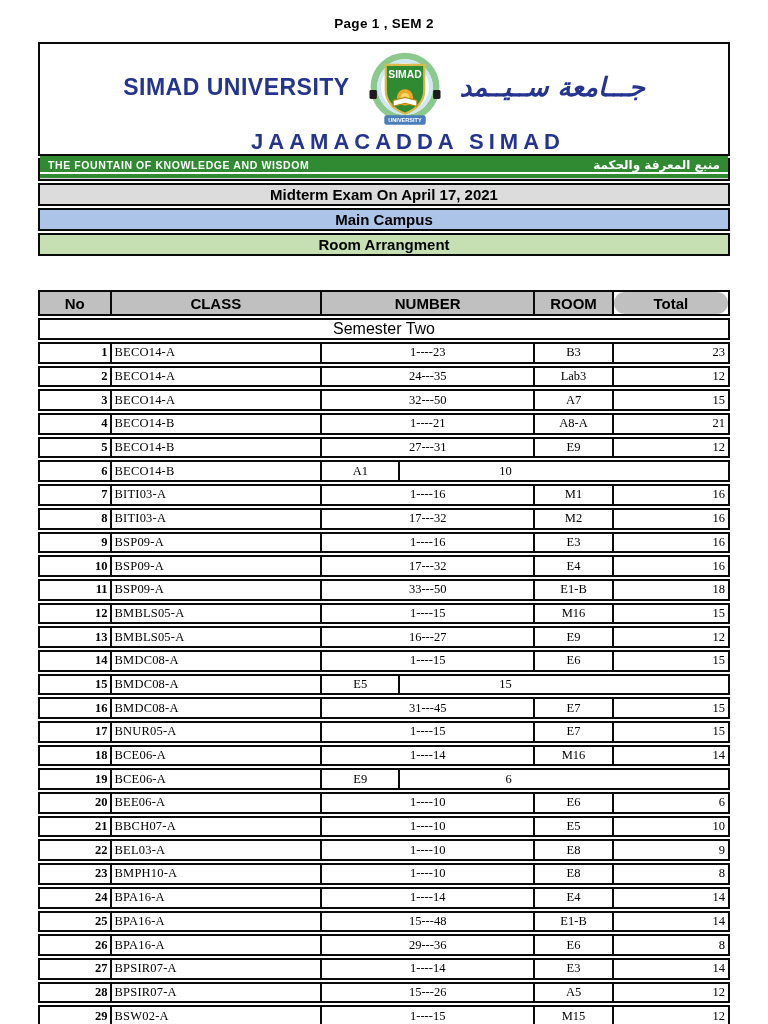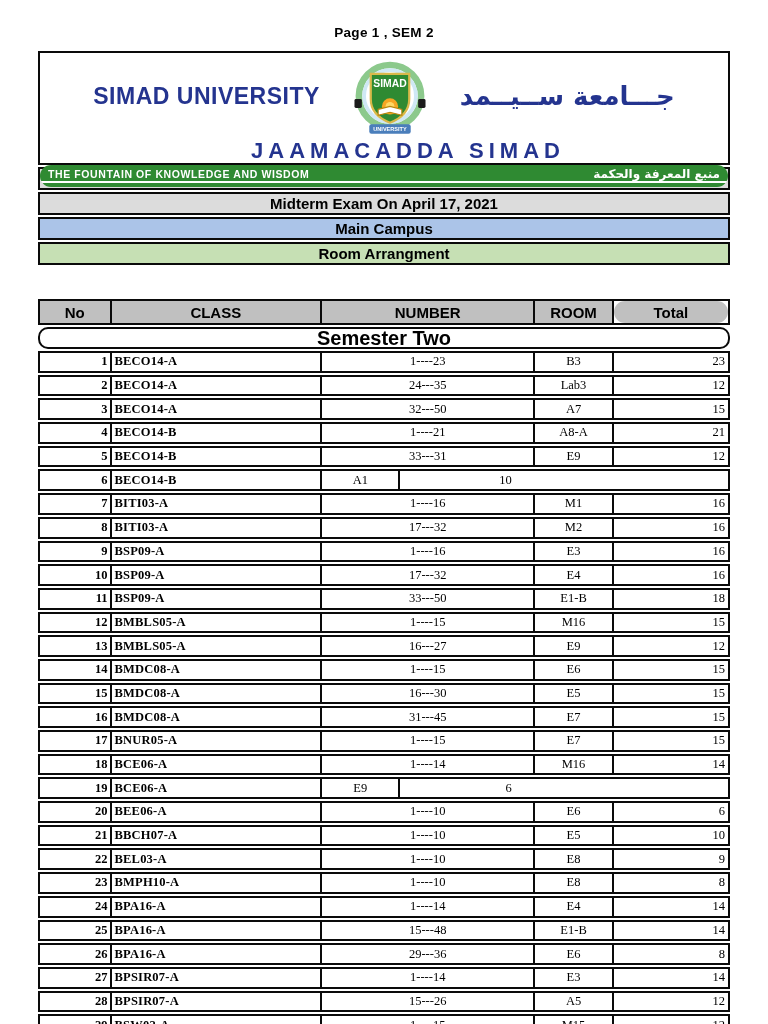--- a/index.html
+++ b/index.html
@@ -9,55 +9,55 @@
     --arrangement-bg:#c6e0b4;
     --header-bg:#c0c0c0;
     --banner-bg:#dcdcdc;
     --line:#0a0a0a;
   }
   *{margin:0;padding:0;box-sizing:border-box;}
   html,body{width:768px;height:1024px;overflow:hidden;background:#ffffff;}
   body{font-family:"Liberation Sans",sans-serif;color:#000;}
 
   .page-header{
-    width:768px;text-align:center;margin-top:25px;margin-bottom:11px;
+    width:768px;text-align:center;margin-top:16px;margin-bottom:11px;
     font-weight:bold;font-size:13.5px;letter-spacing:.3px;
   }
 
   .sheet{width:692px;margin:0 auto;}
 
   .box{
     border:2px solid var(--line);
     margin-bottom:2px;
     background:#fff;
   }
 
   
   .masthead{height:114px;position:relative;}
-  .mast-top{height:86px;display:flex;align-items:center;justify-content:center;gap:33px;}
+  .mast-top{height:86px;display:flex;align-items:center;justify-content:center;gap:18px;}
   .uni-en{
     font-weight:bold;font-size:23px;color:var(--navy-text);letter-spacing:.5px;
     font-family:"Liberation Sans",sans-serif;
   }
   .uni-ar{
     font-weight:bold;font-size:26px;color:var(--navy-text);direction:rtl;
     font-family:"DejaVu Sans",sans-serif;
+    font-style:italic;
   }
   .uni-so{
     text-align:center;font-weight:bold;font-size:22px;color:var(--navy-text);
     letter-spacing:5px;height:26px;line-height:24px;padding-left:48px;
   }
   .logo{width:74px;height:78px;flex:0 0 auto;margin-top:6px;}
 
   .motto-bar{
     height:22px;display:flex;justify-content:space-between;align-items:center;
     padding:0 8px 4px 8px;
     background:linear-gradient(to bottom,
       var(--green-bar) 0 72%, #ffffff 72% 82%, var(--green-bar) 82% 100%);
-    border-radius:11px;
   }
   .motto-en{color:#fff;font-weight:bold;font-size:10.5px;letter-spacing:.6px;}
   .motto-ar{color:#fff;font-weight:bold;font-size:12px;direction:rtl;
     font-family:"DejaVu Sans",sans-serif;}
 
   
   .banner{height:23px;display:flex;align-items:center;justify-content:center;
     font-weight:bold;font-size:15px;}
   .banner.gray{background:var(--banner-bg);}
   .banner.blue{background:var(--campus-bg);}
@@ -66,39 +66,39 @@
   
   .col-row{display:flex;height:26px;margin-top:34px;}
   .col-row .cell{
     display:flex;align-items:center;justify-content:center;
     font-weight:bold;font-size:15px;background:var(--header-bg);
     border-right:2px solid var(--line);
   }
   .col-row .cell:last-child{border-right:none;border-radius:11px;}
 
   .section-row{height:22px;display:flex;align-items:center;justify-content:center;
-    font-weight:bold;font-size:20px;background:#fff;border-radius:10px;}
+    font-weight:normal;font-size:16px;background:#fff;}
 
   
   .data-row{display:flex;height:21.7px;}
   .data-row .cell{
     font-family:"Liberation Serif",serif;font-size:12.5px;
     display:flex;align-items:center;overflow:hidden;white-space:nowrap;
     border-right:2px solid var(--line);
   }
   .data-row .cell:last-child{border-right:none;}
 
   .w-no{width:10.4%;}
   .w-class{width:30.6%;}
   .w-number{width:31.0%;}
   .w-room{width:11.4%;}
   .w-total{width:16.6%;}
 
   .c-no{justify-content:flex-end;padding-right:2px;font-weight:bold;font-size:11.5px;}
-  .c-class{justify-content:flex-start;padding-left:3px;font-weight:bold;font-size:13px;letter-spacing:.2px;}
+  .c-class{justify-content:flex-start;padding-left:3px;font-weight:normal;font-size:13px;letter-spacing:.2px;}
   .c-number{justify-content:center;}
   .c-room{justify-content:center;}
   .c-total{justify-content:flex-end;padding-right:3px;}
 </style>
 </head>
 <body>
 
 <div class="page-header">Page 1 ,  SEM 2</div>
 
 <div class="sheet">
@@ -181,21 +181,21 @@
         <div class="cell w-no c-no">4</div>
         <div class="cell w-class c-class">BECO14-B</div>
         <div class="cell w-number c-number">1----21</div>
         <div class="cell w-room c-room">A8-A</div>
         <div class="cell w-total c-total">21</div>
       </div>
 
       <div class="box data-row">
         <div class="cell w-no c-no">5</div>
         <div class="cell w-class c-class">BECO14-B</div>
-        <div class="cell w-number c-number">33---31</div>
+        <div class="cell w-number c-number">27---31</div>
         <div class="cell w-room c-room">E9</div>
         <div class="cell w-total c-total">12</div>
       </div>
 
       <div class="box data-row">
         <div class="cell w-no c-no">6</div>
         <div class="cell w-class c-class">BECO14-B</div>
         <div class="cell w-room c-room">A1</div>
         <div class="cell w-total c-total">10</div>
       </div>
@@ -260,21 +260,20 @@
         <div class="cell w-no c-no">14</div>
         <div class="cell w-class c-class">BMDC08-A</div>
         <div class="cell w-number c-number">1----15</div>
         <div class="cell w-room c-room">E6</div>
         <div class="cell w-total c-total">15</div>
       </div>
 
       <div class="box data-row">
         <div class="cell w-no c-no">15</div>
         <div class="cell w-class c-class">BMDC08-A</div>
-        <div class="cell w-number c-number">16---30</div>
         <div class="cell w-room c-room">E5</div>
         <div class="cell w-total c-total">15</div>
       </div>
 
       <div class="box data-row">
         <div class="cell w-no c-no">16</div>
         <div class="cell w-class c-class">BMDC08-A</div>
         <div class="cell w-number c-number">31---45</div>
         <div class="cell w-room c-room">E7</div>
         <div class="cell w-total c-total">15</div>

